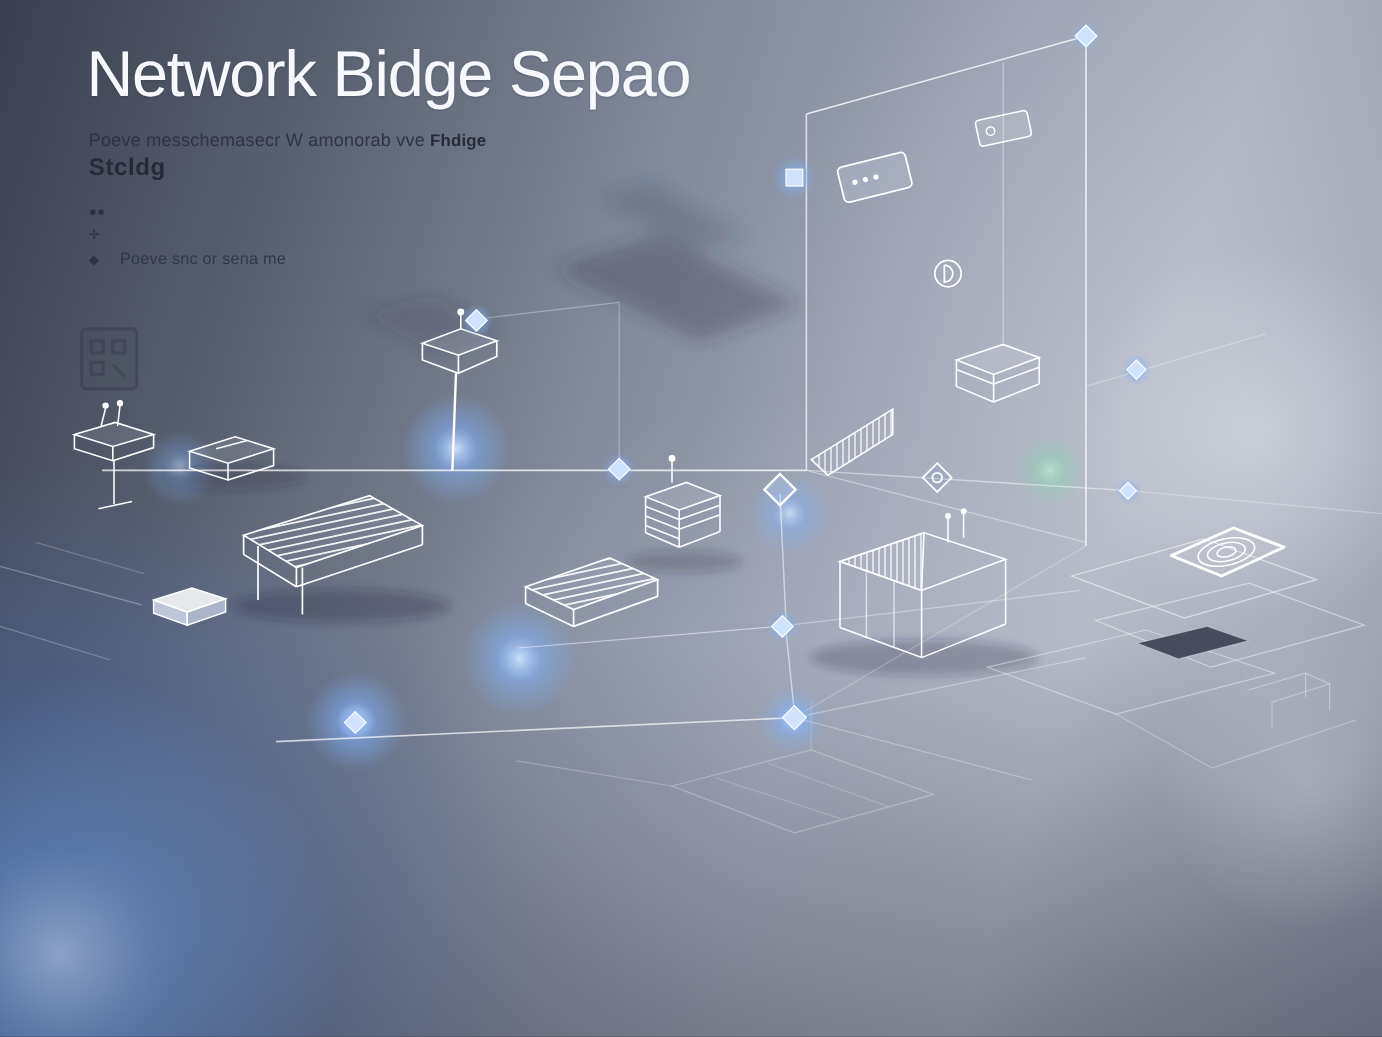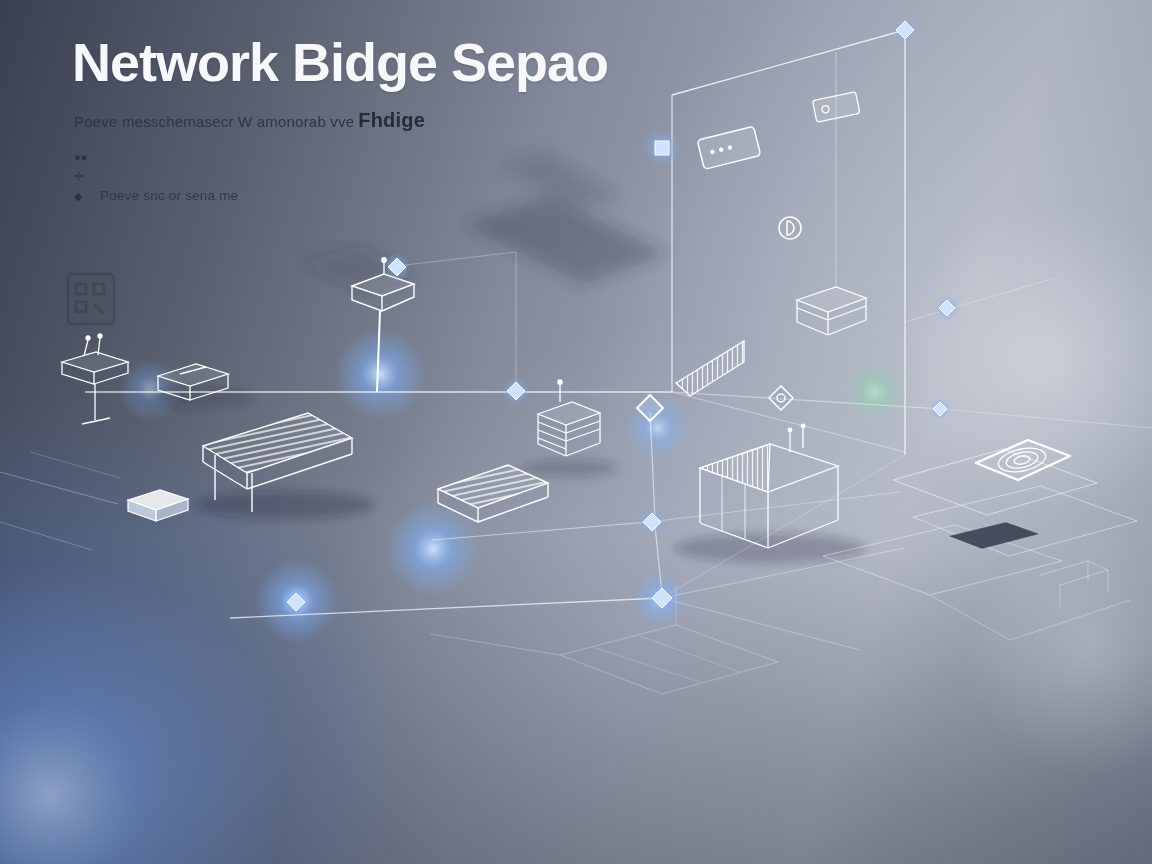--- a/index.html
+++ b/index.html
@@ -13,29 +13,29 @@
       radial-gradient(circle at 3% 93%, rgba(70,125,235,0.42), rgba(70,125,235,0) 30%),
       radial-gradient(circle at 90% 42%, rgba(240,244,252,0.30), rgba(240,244,252,0) 40%),
       radial-gradient(circle at 55% 75%, rgba(220,228,244,0.18), rgba(220,228,244,0) 35%),
       linear-gradient(107deg, #3a4050 0%, #59606f 20%, #828a9b 42%, #9ba1b1 60%, #a9aebb 75%, #848b9c 100%);
   }
   .diagram-svg{position:absolute;inset:0;}
   .copy{
     position:absolute;left:72px;top:34px;width:660px;z-index:5;
   }
   .title{
-    margin:0;font-size:54px;line-height:1.05;font-weight:700;
+    margin:0;font-size:54px;line-height:1.05;font-weight:400;
     letter-spacing:-1px;color:#f6f8fb;
     text-shadow:0 1px 2px rgba(30,35,50,0.25);
   }
   .subline{
     margin:18px 0 0 2px;font-size:15px;color:#2e3441;font-weight:500;
     letter-spacing:0.2px;
   }
-  .subline .emph{font-size:20px;font-weight:700;color:#262b38;margin-left:4px;}
+  .subline .emph{font-size:14px;font-weight:700;color:#262b38;margin-left:4px;}
   .subline2{
     margin:3px 0 0 2px;font-size:20px;font-weight:700;color:#262b38;letter-spacing:0.5px;
   }
   .bullets{
     list-style:none;margin:16px 0 0 2px;padding:0;
   }
   .bullets li{
     display:flex;gap:8px;align-items:baseline;
     font-size:13.5px;line-height:19px;color:#313845;font-weight:500;
     letter-spacing:0.2px;
@@ -316,20 +316,21 @@
       <rect x="655" y="141" width="14" height="14" fill="#cfe2ff"></rect>
       <path d="M650 395 L663 408 L650 421 L637 408 Z" fill="rgba(190,215,255,0.25)" stroke-width="2"></path>
     </g>
   </svg>
 
   <div class="copy">
     <h1 class="title">Network Bidge Sepao</h1>
     <p class="subline">
       <span>Poeve messchemasecr W amonorab vve</span><span class="emph">Fhdige</span>
     </p>
+    <p class="subline2">Stcldg</p>
     <ul class="bullets">
       <li>
         <span class="bicon">●●</span>
       </li>
       <li>
         <span class="bicon">✛</span>
       </li>
       <li>
         <span class="bicon">◆</span>
         <span>Poeve snc or sena me</span>

